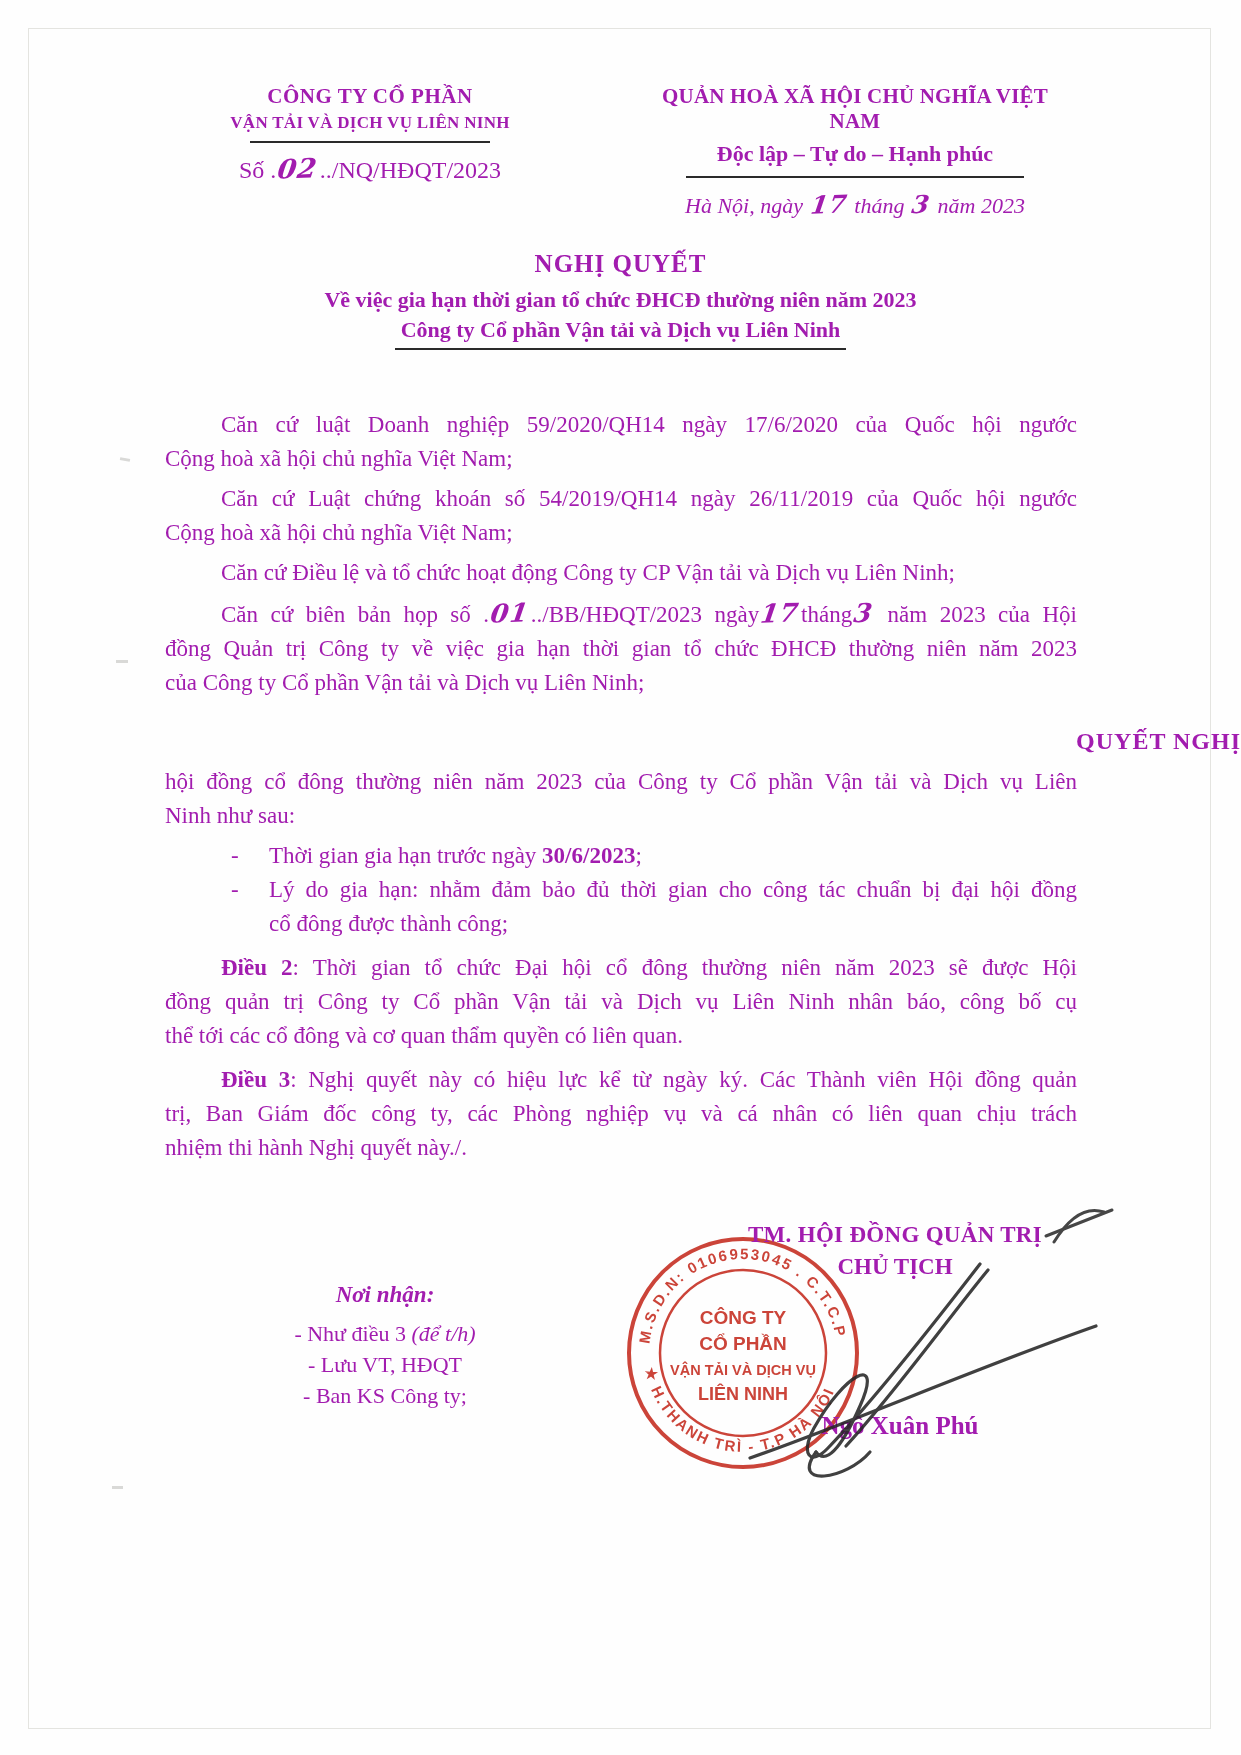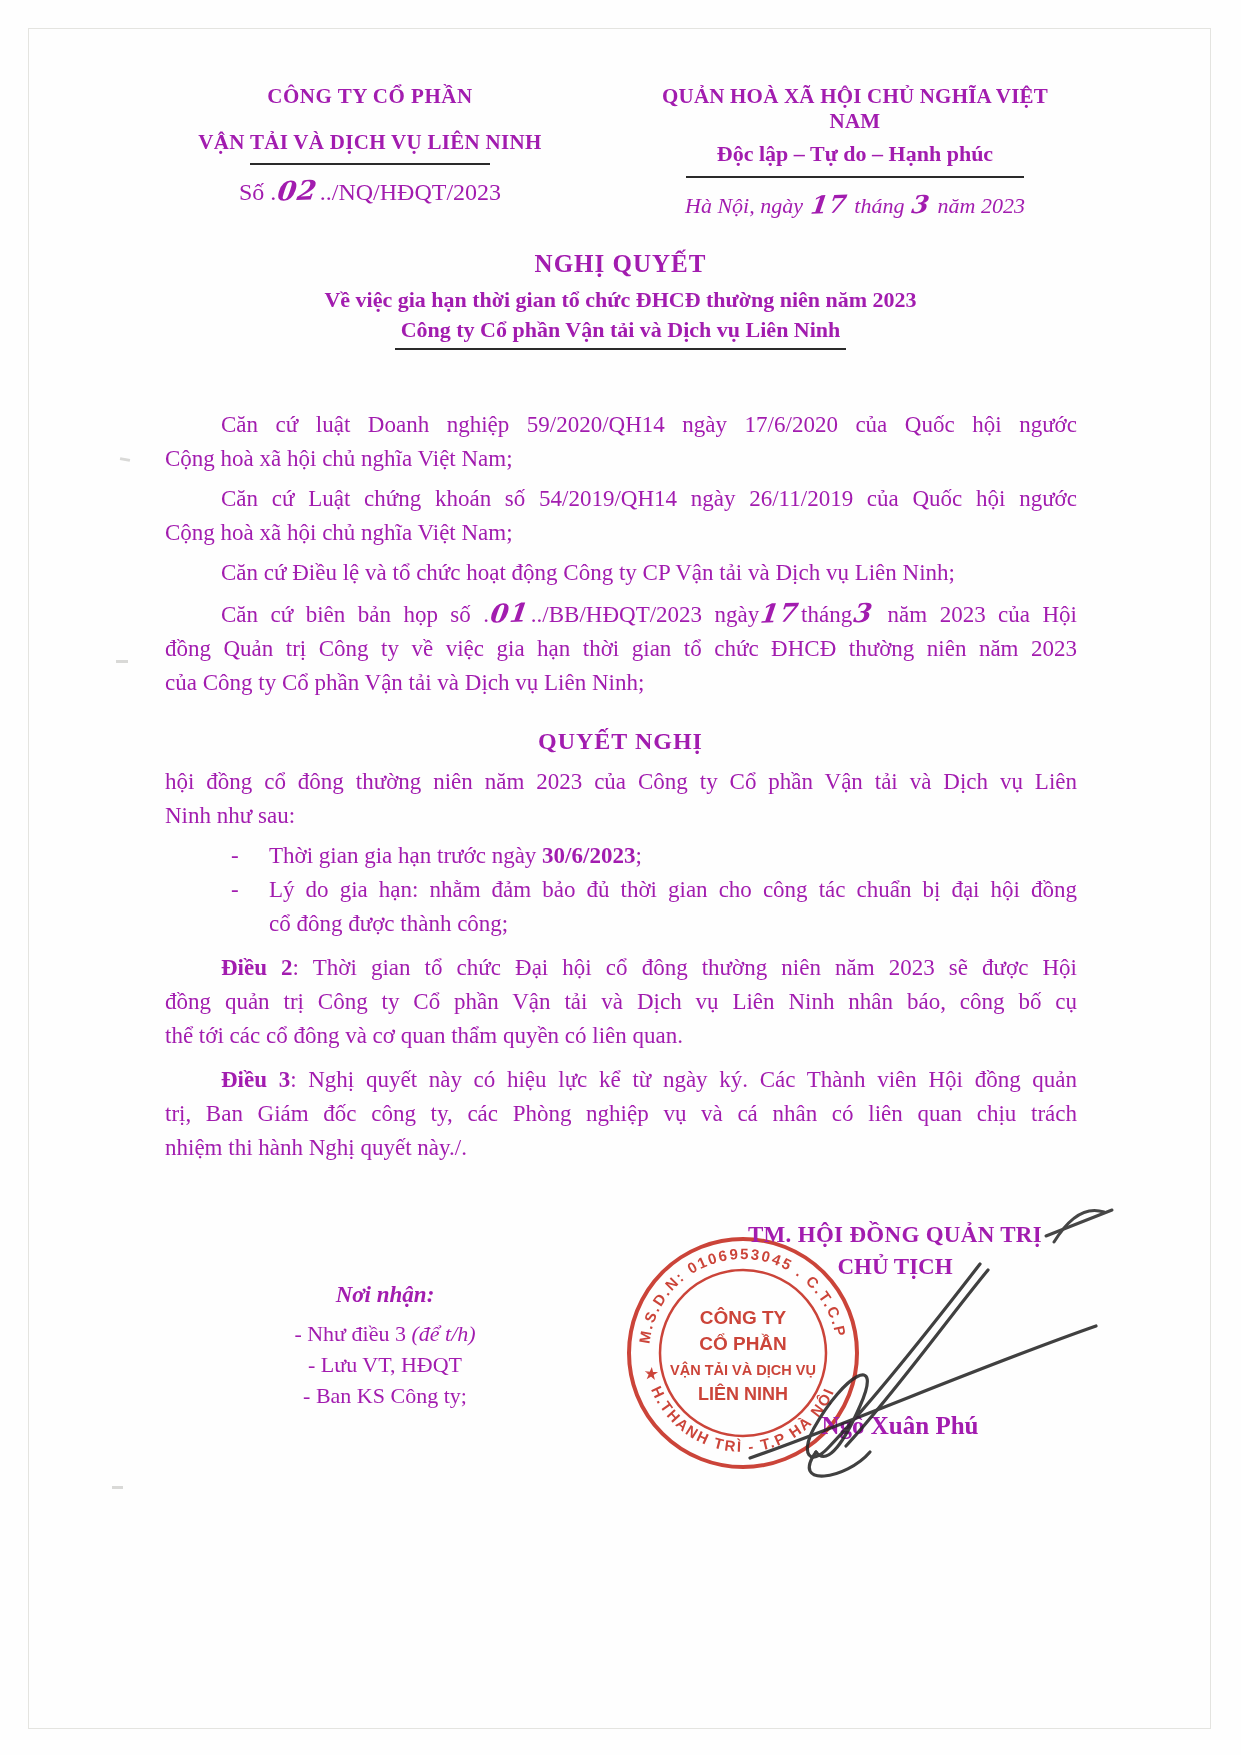--- a/index.html
+++ b/index.html
@@ -5,21 +5,21 @@
   html,body{margin:0;padding:0;background:#ffffff;}
   .page{position:relative;width:1241px;height:1755px;background:#fefefe;
         font-family:"Liberation Serif","DejaVu Serif",serif;color:#a21caf;overflow:hidden;}
   .scan-border{position:absolute;left:28px;top:28px;right:30px;bottom:26px;
         border:1px solid #e4e4e0;pointer-events:none;}
   .artifact{position:absolute;background:#b9b9b6;opacity:.55;}
 
   
   .hdr-left{position:absolute;left:170px;top:84px;width:400px;text-align:center;}
   .hdr-left .l1{font-size:21px;font-weight:bold;letter-spacing:.5px;}
-  .hdr-left .l2{font-size:21px;font-weight:bold;margin-top:21px;letter-spacing:.3px;}
+  .hdr-left .l2{font-size:17px;font-weight:bold;margin-top:4px;letter-spacing:.3px;}
   .hdr-left .rule{width:240px;margin:8px auto 0;border-top:2px solid #2a2a2a;}
   .hdr-left .num{font-size:24px;margin-top:10px;}
   .hdr-right{position:absolute;left:640px;top:84px;width:430px;text-align:center;}
   .hdr-right .l1{font-size:21px;font-weight:bold;letter-spacing:.2px;}
   .hdr-right .l2{font-size:22px;font-weight:bold;margin-top:7px;}
   .hdr-right .rule{width:338px;margin:9px auto 0;border-top:2px solid #2a2a2a;}
   .hdr-right .date{font-size:22px;font-style:italic;margin-top:12px;}
 
   .hw{font-family:"DejaVu Serif",serif;font-style:italic;font-weight:600;
       display:inline-block;transform:skewX(-10deg) rotate(-2deg);font-size:1.12em;
@@ -34,21 +34,21 @@
         border-bottom:2px solid #2a2a2a;padding:0 6px 5px;}
 
   
   .preamble{position:absolute;left:165px;top:408px;width:912px;font-size:23px;line-height:34px;}
   .articles{position:absolute;left:165px;top:765px;width:912px;font-size:23px;line-height:34px;}
   .para{margin:0 0 6px 0;}
   .jl{text-align:justify;text-align-last:justify;}
   .ll{text-align:left;}
   .ind{padding-left:56px;}
   .b{font-weight:bold;}
-  .resheading{position:absolute;left:0;top:728px;width:1241px;text-align:center;
+  .resheading{position:absolute;left:0;top:728px;width:1241px;text-align:right;
         font-size:24px;font-weight:bold;letter-spacing:1px;}
   .bullets{margin:6px 0 8px 0;}
   .brow{display:flex;padding-left:66px;}
   .bmark{width:38px;flex:0 0 38px;}
   .btext{flex:1;}
   .mt{margin-top:10px;}
 
   
   .sig-head{position:absolute;left:655px;top:1222px;width:480px;text-align:center;z-index:3;}
   .sig-head .ob{font-size:23px;font-weight:bold;letter-spacing:.3px;}

